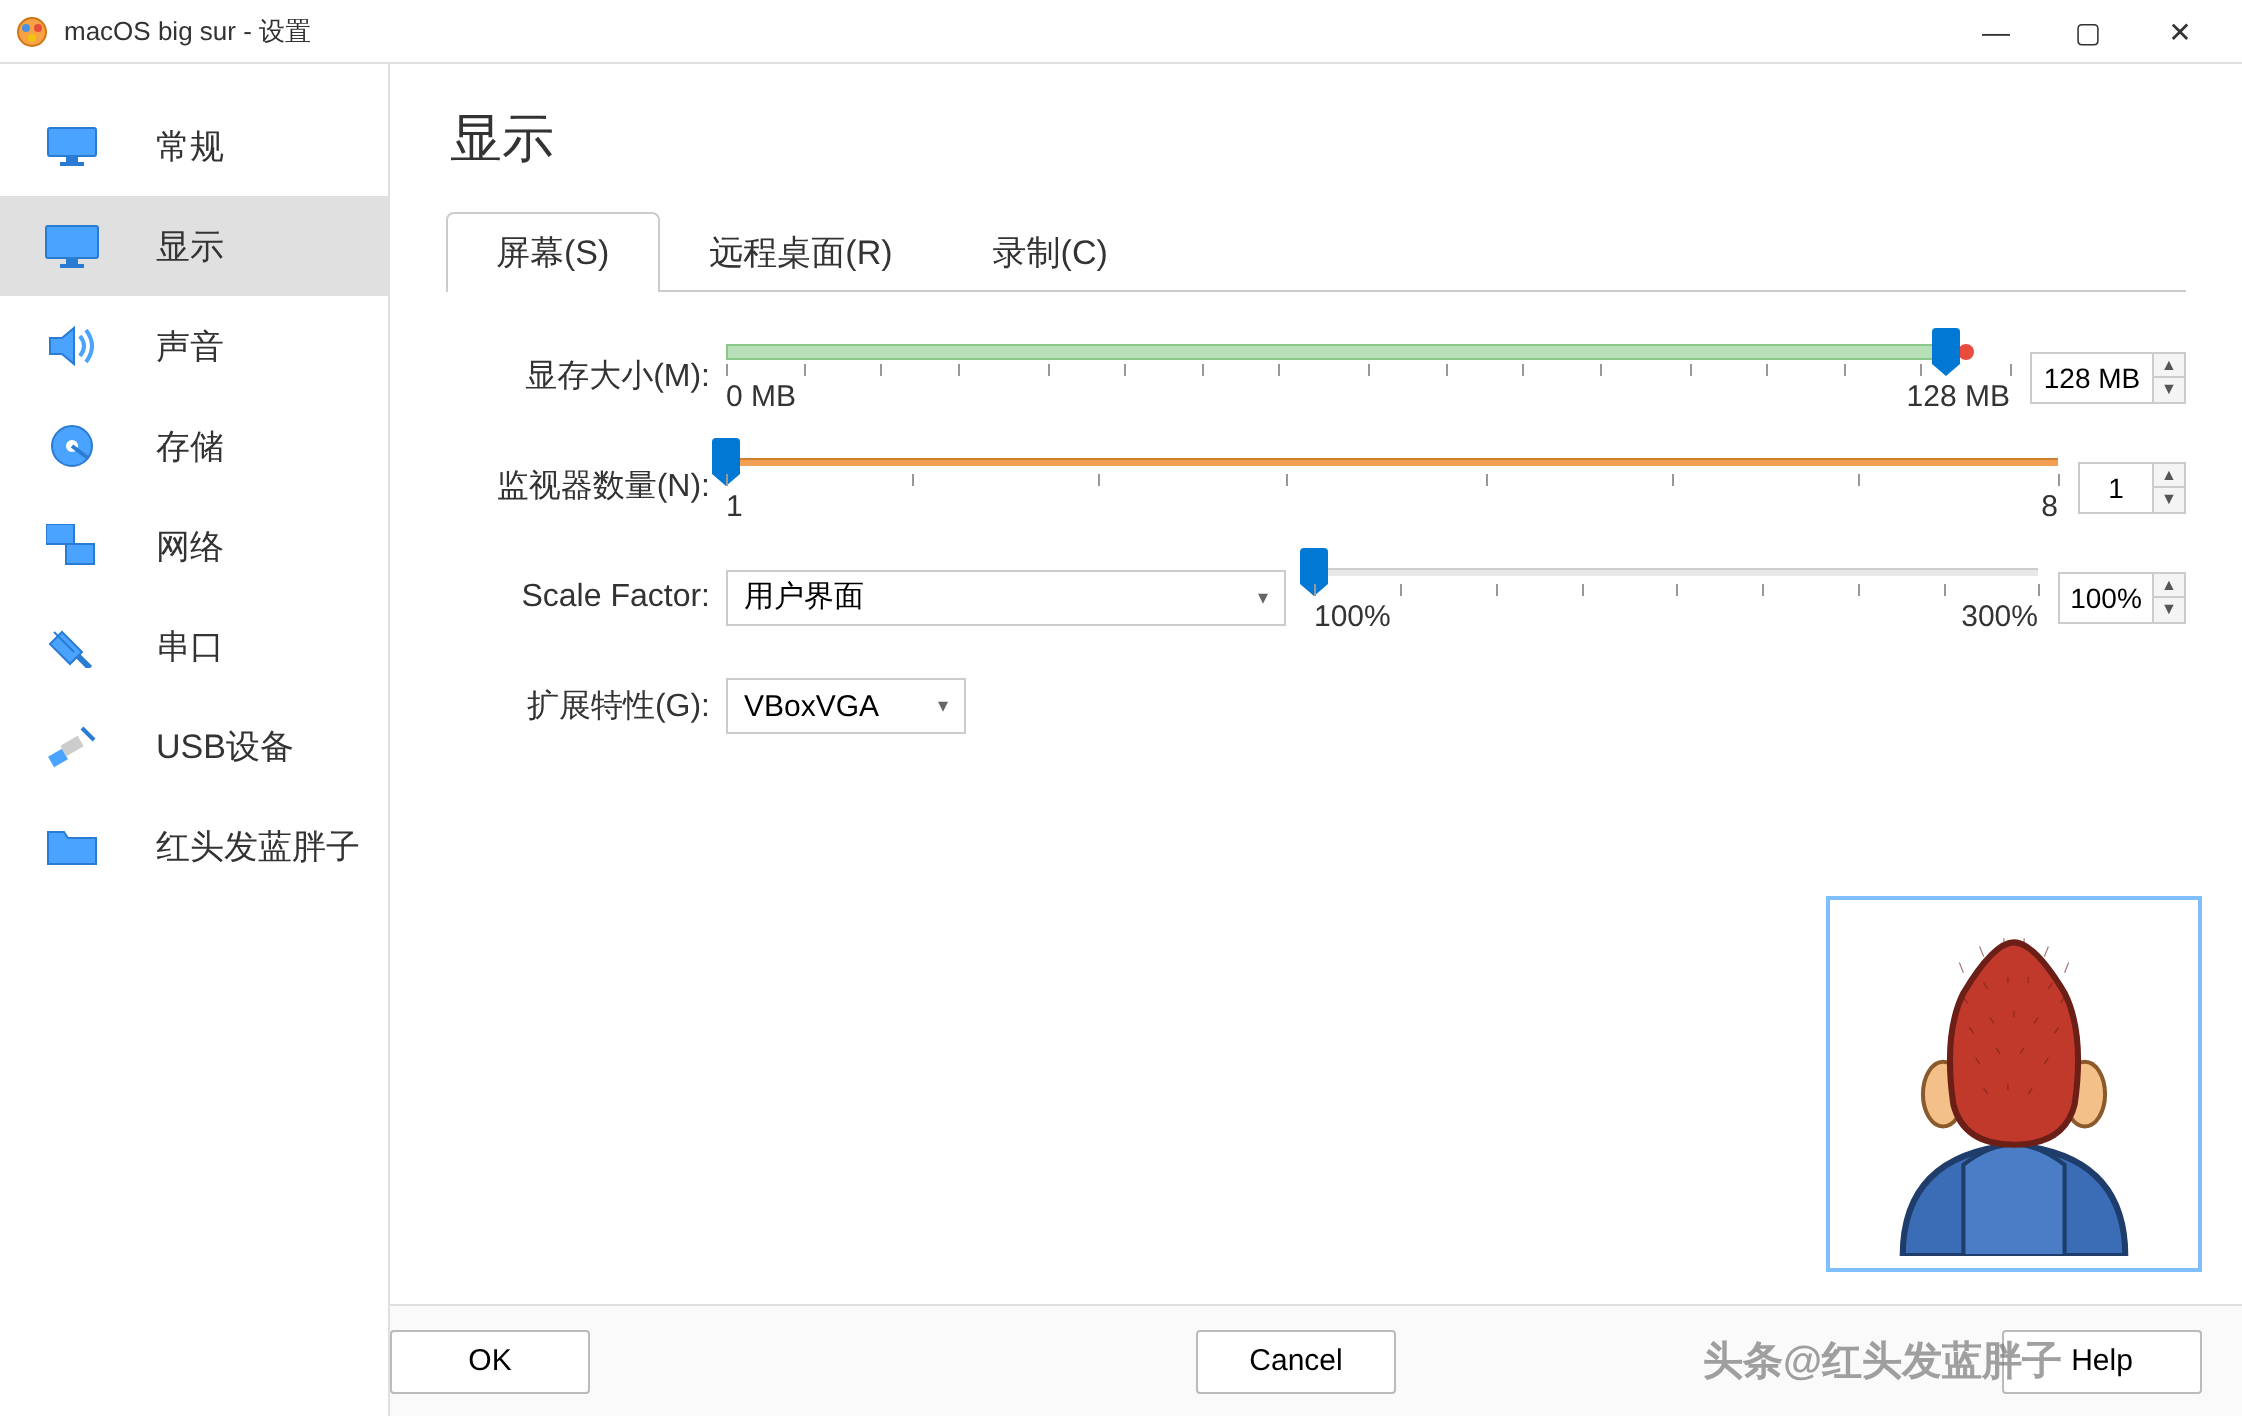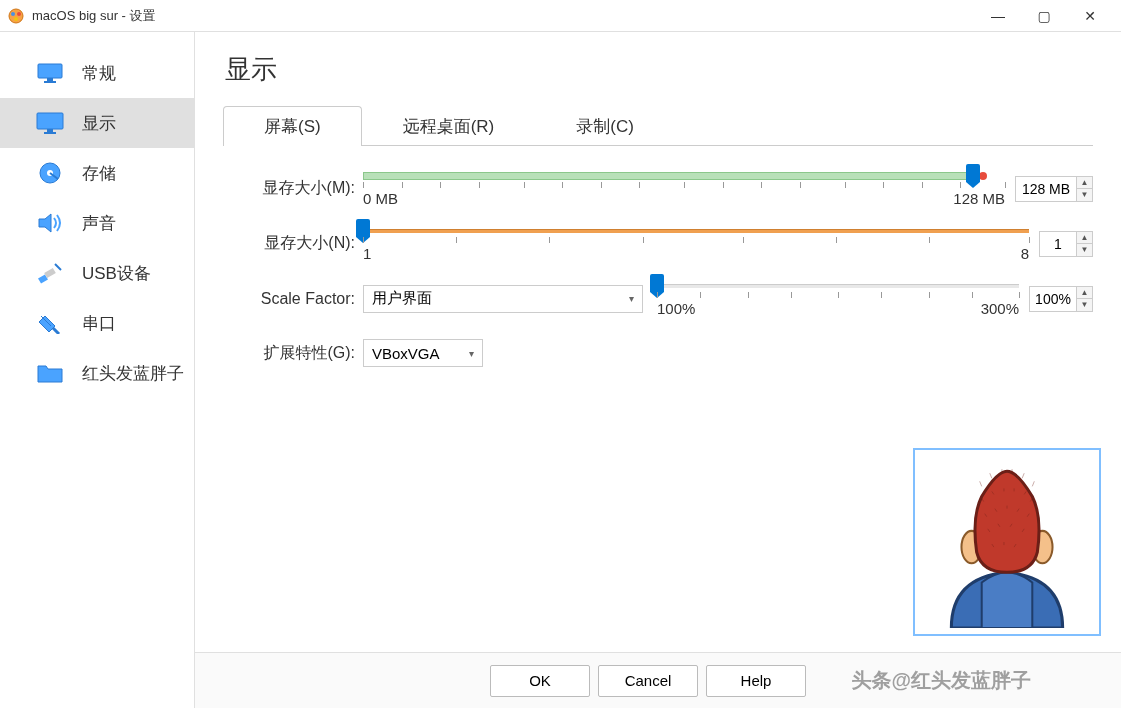--- a/index.html
+++ b/index.html
@@ -6,29 +6,29 @@
 body { background: #fff; width: 1121px; height: 708px; overflow: hidden; position: relative; }
 
 .titlebar { height: 32px; display: flex; align-items: center; padding: 0 8px; border-bottom: 1px solid #e0e0e0; background: #fff; }
 .titlebar .app-icon { width: 16px; height: 16px; margin-right: 8px; display:inline-flex; align-items:center; justify-content:center; }
 .titlebar .title { font-size: 13px; color: #333; flex: 1; }
 .win-controls { display: flex; gap: 0; }
 .win-btn { width: 46px; height: 32px; display: flex; align-items: center; justify-content: center; color: #333; font-size: 14px; background: transparent; border: none; }
 
 .container { display: flex; height: calc(100% - 32px); }
 .sidebar { width: 195px; border-right: 1px solid #e0e0e0; padding-top: 16px; }
-.sidebar-item { display: flex; align-items: center; height: 50px; padding-left: 36px; font-size: 17px; color: #333; cursor: default; gap: 18px; }
+.sidebar-item { display: flex; align-items: center; height: 50px; padding-left: 22px; font-size: 17px; color: #333; cursor: default; gap: 28px; }
 .sidebar-item.selected { background: #e0e0e0; }
 .sidebar-item .icon { width: 28px; height: 24px; display: flex; align-items: center; justify-content: center; }
 
 .main { flex: 1; padding: 20px 28px 60px 28px; position: relative; }
 .page-title { font-size: 26px; color: #333; margin-bottom: 18px; margin-left: 2px; }
 
 .tabs { display: flex; border-bottom: 1px solid #ccc; margin-bottom: 24px; }
-.tab { padding: 8px 40px; font-size: 17px; color: #333; border: 1px solid transparent; border-bottom: none; background: transparent; position: relative; top: 1px; }
+.tab { padding: 8px 24px; font-size: 17px; color: #333; border: 1px solid transparent; border-bottom: none; background: transparent; position: relative; top: 1px; }
 .tab.active { border-color: #ccc; background: #fff; border-top-left-radius: 4px; border-top-right-radius: 4px; }
 
 .form-row { display: flex; align-items: center; margin-bottom: 10px; }
 .form-label { width: 140px; text-align: right; font-size: 16px; color: #333; padding-right: 8px; }
 .slider-wrap { flex: 1; position: relative; }
 .slider-track { height: 12px; position: relative; }
 .track-green { position: absolute; height: 8px; top: 2px; border: 1px solid #8bc78b; background: #b8e0b8; left: 0; }
 .track-red-dot { position:absolute; width:8px; height:8px; border-radius:50%; background:#e74c3c; top:2px; }
 .track-orange { position:absolute; height:4px; top:4px; background:#f0a050; border-top:1px solid #d08030; }
 .track-plain { position:absolute; height:4px; top:4px; background:#e8e8e8; border-top:1px solid #ccc; left:0; right:0; }
@@ -47,21 +47,21 @@
 .dropdown .chev { margin-left:auto; font-size:10px; color:#666; }
 .dropdown.wide { width: 280px; }
 .dropdown.small { width: 120px; }
 
 .checkbox-row { display:flex; align-items:center; gap:8px; font-size:15px; color:#333; }
 .chk { width:14px; height:14px; border:1px solid #888; background:#fff; }
 
 .preview-box { position:absolute; right:20px; bottom:72px; width:188px; height:188px; border:2px solid #80bfff; padding:6px; background:#fff; }
 .avatar-svg { width:100%; height:100%; }
 
-.footer { position:absolute; bottom:0; left:195px; right:0; height:56px; display:flex; align-items:center; justify-content:center; padding-right:20px; gap:8px; border-top:1px solid #e0e0e0; background:#fafafa; }
+.footer { position:absolute; bottom:0; left:195px; right:0; height:56px; display:flex; align-items:center; justify-content:space-between; padding-right:20px; gap:8px; border-top:1px solid #e0e0e0; background:#fafafa; }
 .footer button { min-width:100px; height:32px; font-size:15px; background:#fff; border:1px solid #bbb; border-radius:2px; }
 
 .watermark { position:absolute; right:90px; bottom:14px; font-size:20px; color:rgba(120,120,120,0.7); font-weight:600; pointer-events:none; }
 </style>
 </head>
 <body>
 
 <div class="titlebar">
   <span class="app-icon">
     <svg width="16" height="16" viewBox="0 0 16 16">
@@ -96,56 +96,65 @@
           <svg width="28" height="22">
             <rect x="1" y="1" width="26" height="16" rx="1" fill="#4aa3ff" stroke="#2a7bd4"></rect>
             <rect x="11" y="17" width="6" height="3" fill="#2a7bd4"></rect>
             <rect x="8" y="20" width="12" height="2" fill="#2a7bd4"></rect>
           </svg>
         </span>
       <span>显示</span>
     </div>
     <div class="sidebar-item">
       <span class="icon">
+          <svg width="26" height="22">
+            <path d="M2 7 L8 7 L14 2 L14 20 L8 15 L2 15 Z" fill="#4aa3ff" stroke="#2a7bd4"></path>
+            <path d="M17 6 Q21 11 17 16" fill="none" stroke="#4aa3ff" stroke-width="2"></path>
+            <path d="M20 3 Q26 11 20 19" fill="none" stroke="#4aa3ff" stroke-width="2"></path>
+          </svg>
+        </span>
+      <span>声音</span>
+    </div>
+    <div class="sidebar-item">
+      <span class="icon">
           <svg width="24" height="24">
             <circle cx="12" cy="12" r="10" fill="#4aa3ff" stroke="#2a7bd4"></circle>
             <circle cx="12" cy="12" r="3" fill="#fff"></circle>
             <path d="M12 12 L20 18" stroke="#2a7bd4" stroke-width="2"></path>
           </svg>
         </span>
       <span>存储</span>
     </div>
     <div class="sidebar-item">
       <span class="icon">
           <svg width="26" height="22">
-            <path d="M2 7 L8 7 L14 2 L14 20 L8 15 L2 15 Z" fill="#4aa3ff" stroke="#2a7bd4"></path>
-            <path d="M17 6 Q21 11 17 16" fill="none" stroke="#4aa3ff" stroke-width="2"></path>
-            <path d="M20 3 Q26 11 20 19" fill="none" stroke="#4aa3ff" stroke-width="2"></path>
-          </svg>
-        </span>
-      <span>声音</span>
+            <rect x="0" y="0" width="14" height="10" fill="#4aa3ff" stroke="#2a7bd4"></rect>
+            <rect x="10" y="10" width="14" height="10" fill="#4aa3ff" stroke="#2a7bd4"></rect>
+          </svg>
+        </span>
+      <span>网络</span>
+    </div>
+    <div class="sidebar-item">
+      <span class="icon">
+          <svg width="26" height="22">
+            <path d="M4 4 L14 14 M2 10 L8 4 L18 14 L12 20 Z" fill="#4aa3ff" stroke="#2a7bd4"></path>
+            <path d="M16 16 L22 22" stroke="#2a7bd4" stroke-width="3"></path>
+          </svg>
+        </span>
+      <span>串口</span>
     </div>
     <div class="sidebar-item">
       <span class="icon">
           <svg width="26" height="22">
             <rect x="2" y="14" width="8" height="6" fill="#4aa3ff" transform="rotate(-30 6 17)"></rect>
             <rect x="8" y="8" width="10" height="6" fill="#ccc" transform="rotate(-30 13 11)"></rect>
             <path d="M18 2 L24 8" stroke="#2a7bd4" stroke-width="2"></path>
           </svg>
         </span>
       <span>USB设备</span>
-    </div>
-    <div class="sidebar-item">
-      <span class="icon">
-          <svg width="26" height="22">
-            <path d="M4 4 L14 14 M2 10 L8 4 L18 14 L12 20 Z" fill="#4aa3ff" stroke="#2a7bd4"></path>
-            <path d="M16 16 L22 22" stroke="#2a7bd4" stroke-width="3"></path>
-          </svg>
-        </span>
-      <span>串口</span>
     </div>
     <div class="sidebar-item">
       <span class="icon">
           <svg width="26" height="20">
             <path d="M1 3 L9 3 L11 6 L25 6 L25 19 L1 19 Z" fill="#4aa3ff" stroke="#2a7bd4"></path>
           </svg>
         </span>
       <span>红头发蓝胖子</span>
     </div>
   </div>
@@ -194,21 +203,21 @@
       <div class="spinner-box">
         <span class="val">128 MB</span>
         <div class="spinner-arrows">
             <span>▲</span>
             <span>▼</span>
           </div>
       </div>
     </div>
 
     <div class="form-row" style="margin-top:18px">
-      <div class="form-label">显存大小(N):</div>
+      <div class="form-label">监视器数量(N):</div>
       <div class="slider-wrap">
         <div class="slider-track">
           <div class="track-plain"></div>
           <div class="track-orange" style="left:0; width:100%"></div>
           <div class="slider-thumb" style="left:0%"></div>
         </div>
         <div class="ticks">
             <span class="tick" style="left:0%"></span>
             <span class="tick" style="left:14%"></span>
             <span class="tick" style="left:28%"></span>

